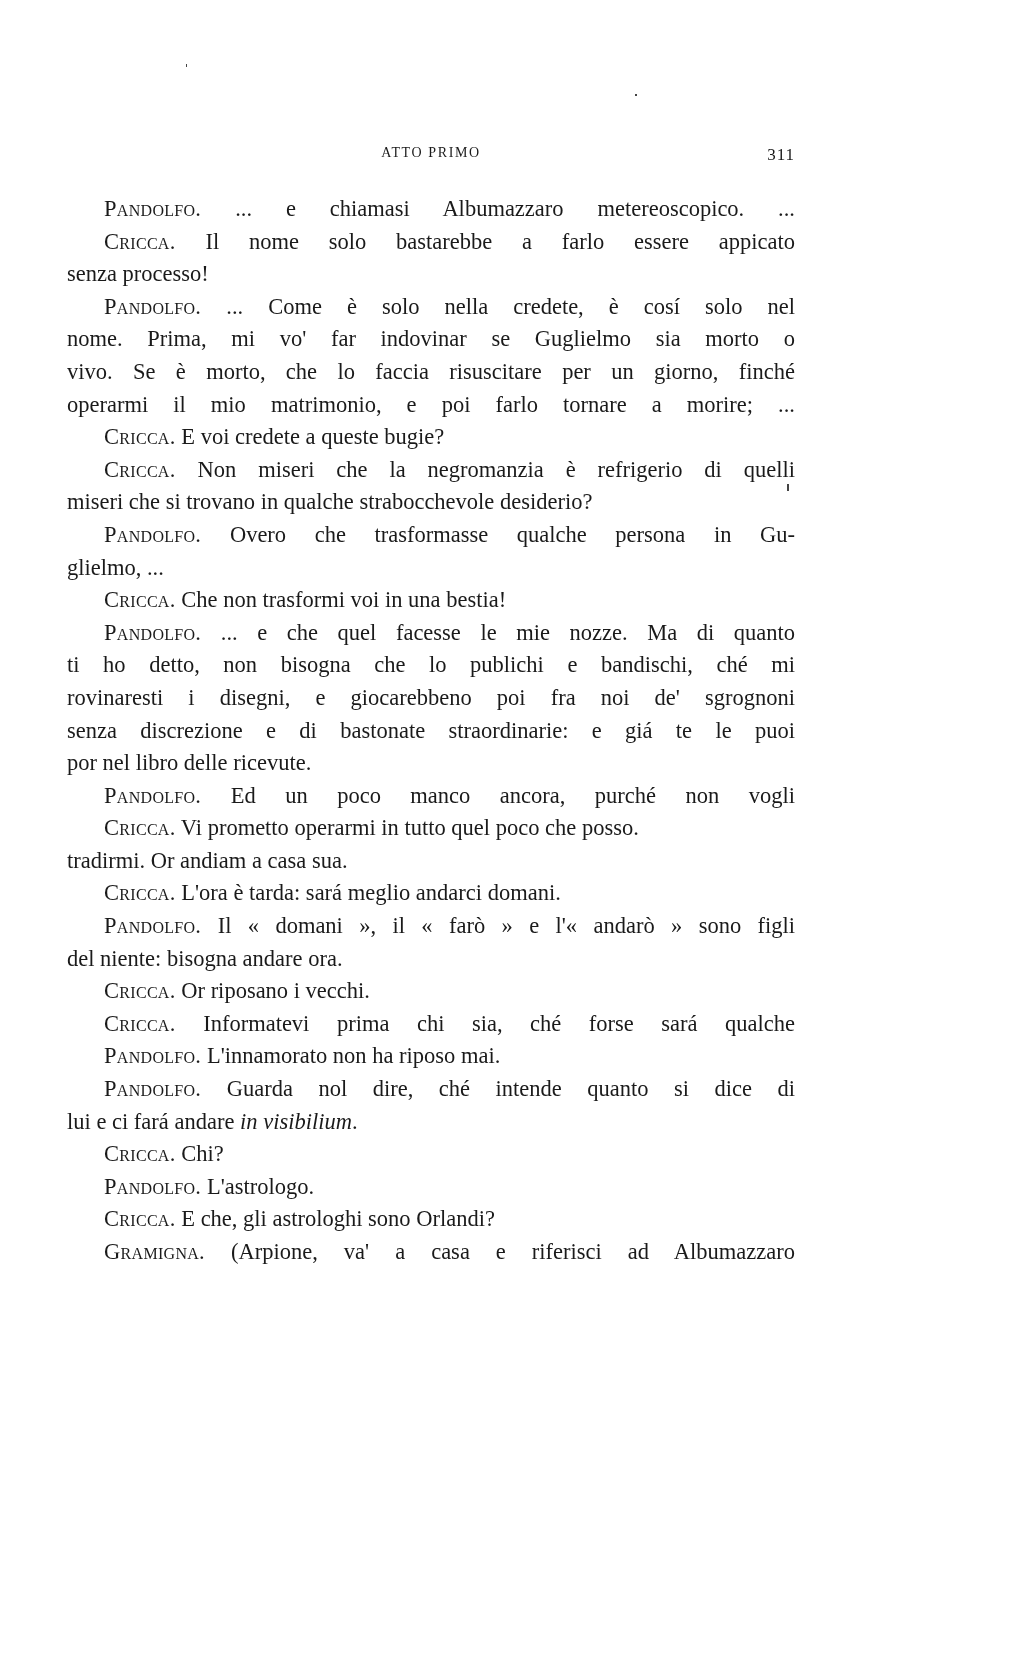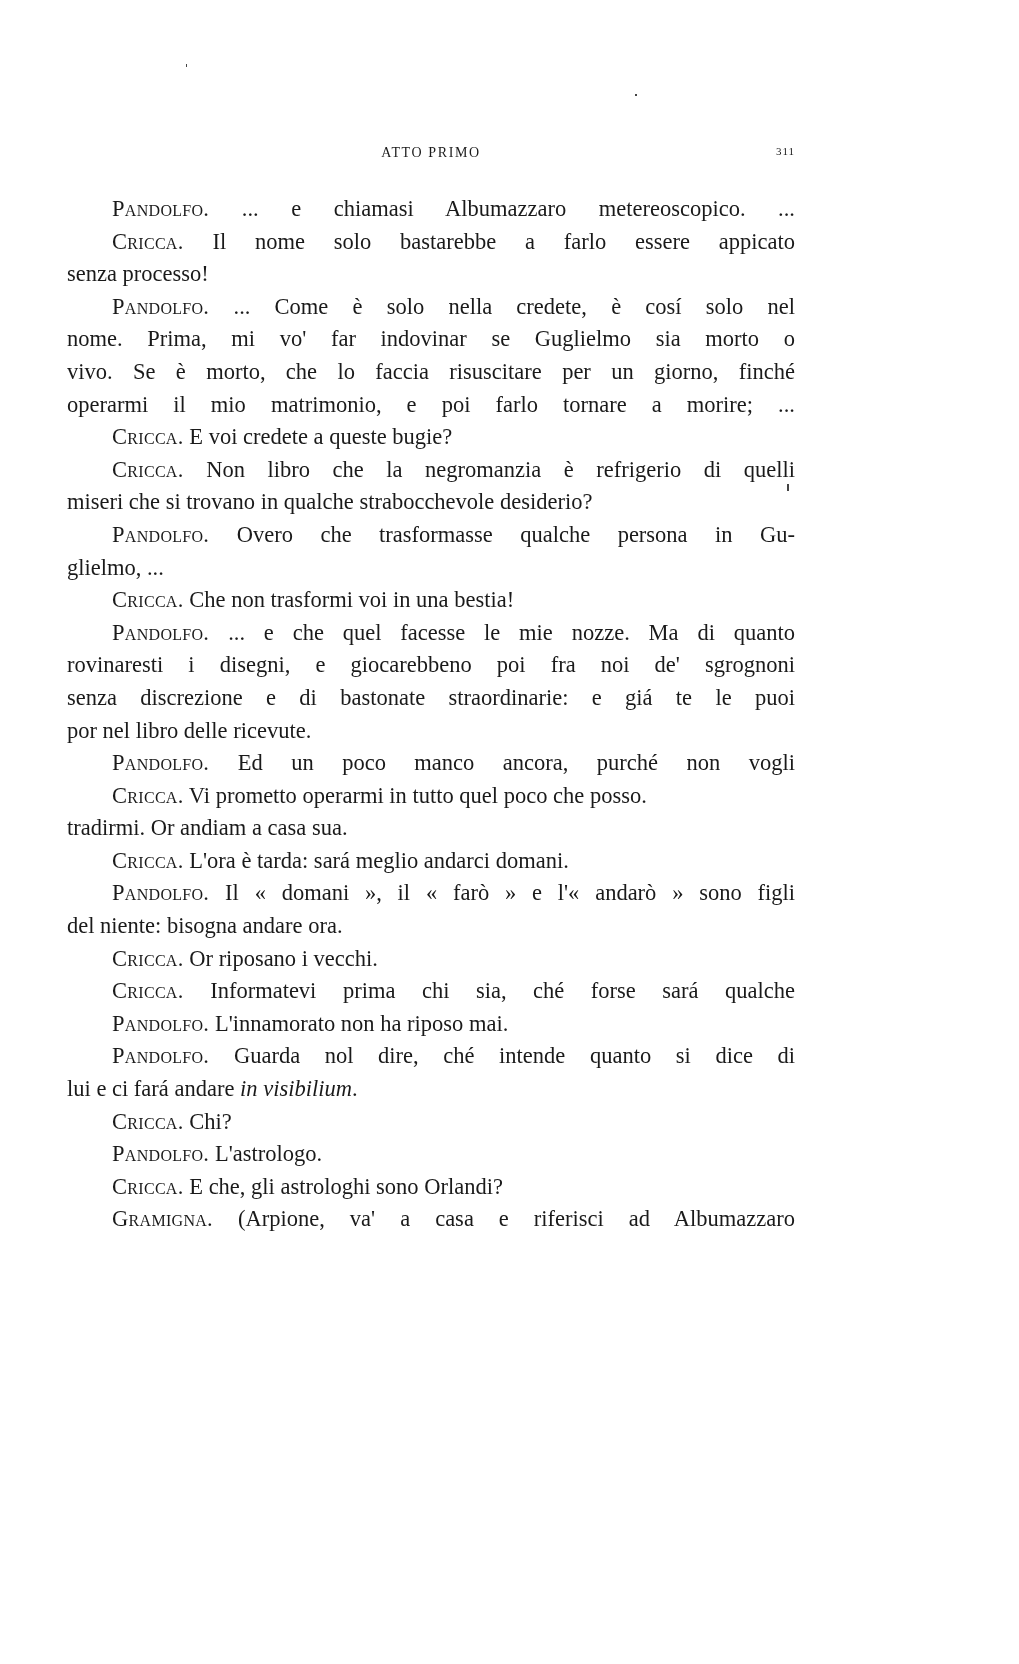--- a/index.html
+++ b/index.html
@@ -9,59 +9,60 @@
       color: #1a1a1a;
     }
     .header {
       position: absolute; top: 145px; left: 67px; width: 728px; height: 22px;
     }
     .running-head {
       position: absolute; left: 0; right: 0; top: 0; text-align: center;
       font-size: 14px; letter-spacing: 1.6px;
     }
     .page-number {
-      position: absolute; right: 0; top: 0; font-size: 11px; letter-spacing: 1px; text-align: center;
+      position: absolute; right: 0; top: 0; font-size: 17px; letter-spacing: 1px; text-align: center;
     }
     .text {
       position: absolute; top: 193px; left: 67px; width: 728px;
       font-size: 22.5px; line-height: 32.6px;
     }
     .line {
       display: block; height: 32.6px; white-space: nowrap;
       text-align: justify; text-align-last: justify;
     }
     .line.last { text-align-last: left; }
     .line.indent { padding-left: 37px; }
-    .speaker { font-variant: small-caps; letter-spacing: 0.3px; margin-left: 8px; }
+    .speaker { font-variant: small-caps; letter-spacing: 0.3px; }
     .it { font-style: italic; }
     .speck { position: absolute; background: #444; }
   </style>
 </head>
 <body>
 
 <div class="header">
   <span class="running-head">ATTO PRIMO</span>
   <span class="page-number">311</span>
 </div>
 
 <div class="text" id="text-body">
     <div class="line indent"><span class="speaker">Pandolfo.</span><span> ... e chiamasi Albumazzaro metereoscopico. ...</span></div>
     <div class="line indent"><span class="speaker">Cricca.</span><span> Il nome solo bastarebbe a farlo essere appicato</span></div>
     <div class="line last"><span>senza processo!</span></div>
     <div class="line indent"><span class="speaker">Pandolfo.</span><span> ... Come è solo nella credete, è cosí solo nel</span></div>
     <div class="line"><span>nome. Prima, mi vo' far indovinar se Guglielmo sia morto o</span></div>
     <div class="line"><span>vivo. Se è morto, che lo faccia risuscitare per un giorno, finché</span></div>
     <div class="line"><span>operarmi il mio matrimonio, e poi farlo tornare a morire; ...</span></div>
     <div class="line indent last"><span class="speaker">Cricca.</span><span> E voi credete a queste bugie?</span></div>
-    <div class="line indent"><span class="speaker">Cricca.</span><span> Non libro che la negromanzia è refrigerio di quelli</span></div>
+    <div class="line indent"><span class="speaker">Cricca.</span><span> Non miseri che la negromanzia è refrigerio di quelli</span></div>
     <div class="line last"><span>miseri che si trovano in qualche strabocchevole desiderio?</span></div>
     <div class="line indent"><span class="speaker">Pandolfo.</span><span> Overo che trasformasse qualche persona in Gu-</span></div>
     <div class="line last"><span>glielmo, ...</span></div>
     <div class="line indent last"><span class="speaker">Cricca.</span><span> Che non trasformi voi in una bestia!</span></div>
     <div class="line indent"><span class="speaker">Pandolfo.</span><span> ... e che quel facesse le mie nozze. Ma di quanto</span></div>
+    <div class="line"><span>ti ho detto, non bisogna che lo publichi e bandischi, ché mi</span></div>
     <div class="line"><span>rovinaresti i disegni, e giocarebbeno poi fra noi de' sgrognoni</span></div>
     <div class="line"><span>senza discrezione e di bastonate straordinarie: e giá te le puoi</span></div>
     <div class="line last"><span>por nel libro delle ricevute.</span></div>
     <div class="line indent"><span class="speaker">Pandolfo.</span><span> Ed un poco manco ancora, purché non vogli</span></div>
     <div class="line indent last"><span class="speaker">Cricca.</span><span> Vi prometto operarmi in tutto quel poco che posso.</span></div>
     <div class="line last"><span>tradirmi. Or andiam a casa sua.</span></div>
     <div class="line indent last"><span class="speaker">Cricca.</span><span> L'ora è tarda: sará meglio andarci domani.</span></div>
     <div class="line indent"><span class="speaker">Pandolfo.</span><span> Il « domani », il « farò » e l'« andarò » sono figli</span></div>
     <div class="line last"><span>del niente: bisogna andare ora.</span></div>
     <div class="line indent last"><span class="speaker">Cricca.</span><span> Or riposano i vecchi.</span></div>

